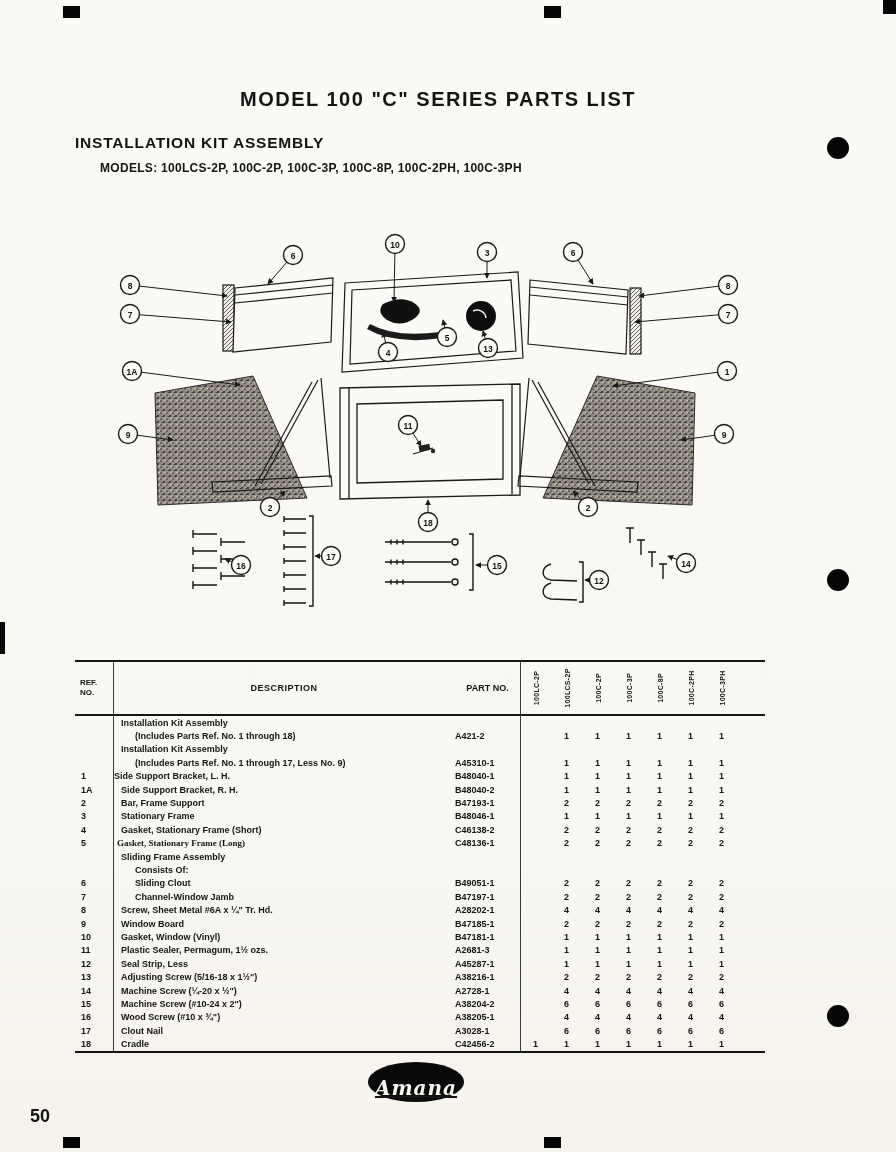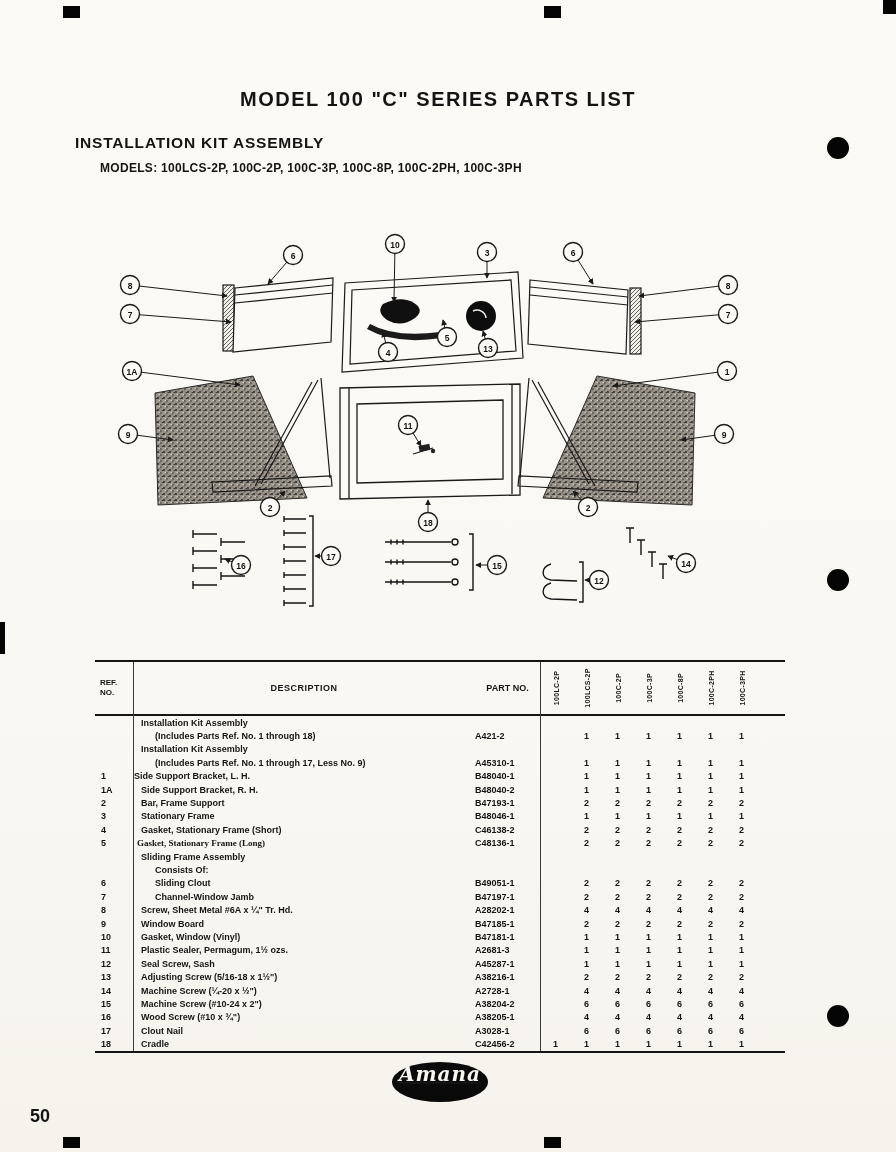--- a/index.html
+++ b/index.html
@@ -24,21 +24,21 @@
   .models-line {
     position:absolute; top:161px; left:100px;
     font-size:12px; font-weight:700; letter-spacing:0.3px;
   }
 
   .diagram { position:absolute; left:85px; top:228px; width:680px; height:400px; }
   .diagram svg { display:block; }
 
   .parts-table {
     position:absolute; left:75px; top:660px; width:690px;
-    border-top:2px solid #151515; border-bottom:2px solid #151515;margin-left:20px;
+    border-top:2px solid #151515; border-bottom:2px solid #151515;
   }
   .t-head {
     display:flex; height:54px; border-bottom:2.5px solid #151515; align-items:center;
     position:relative;
   }
   .hc-ref { width:38px; font-size:8px; font-weight:700; line-height:1.25; padding-left:5px; align-self:center; }
   .hc-desc { width:342px; text-align:center; font-size:9px; font-weight:700; letter-spacing:0.5px; }
   .hc-part { width:65px; text-align:center; font-size:9px; font-weight:700; }
   .model-cols { display:flex; height:54px; }
   .model-col { position:relative; width:31px; height:54px; }
@@ -49,23 +49,23 @@
   }
   .t-body { position:relative; }
   .t-row { display:flex; height:13.4px; align-items:center; font-size:9px; font-weight:700; }
   .c-ref  { width:38px; padding-left:6px; }
   .c-desc { width:342px; white-space:nowrap; overflow:hidden; }
   .c-part { width:65px; }
   .c-qty  { width:31px; text-align:center; }
   .vrule { position:absolute; top:0; width:1px; background:#3a3a3a; }
 
   .amana-logo {
-    position:absolute; left:392px; top:1062px; width:96px; height:40px;
+    position:absolute; left:368px; top:1062px; width:96px; height:40px;
     background:#0a0a0a; border-radius:50%;
-    display:flex; align-items:flex-start; justify-content:center;text-decoration:underline;
+    display:flex; align-items:flex-end; justify-content:center;text-decoration:underline;
   }
   .amana-logo span {
     color:#f7f5ef; font-family:"DejaVu Serif", serif; font-style:italic;
     font-size:20px; font-weight:700; letter-spacing:1px; padding-bottom:2px;
   }
   .page-number { position:absolute; left:30px; top:1106px; font-size:18px; font-weight:700; }
 </style>
 </head>
 <body>
 
@@ -564,21 +564,21 @@
           <div class="c-qty"></div>
           <div class="c-qty">1</div>
           <div class="c-qty">1</div>
           <div class="c-qty">1</div>
           <div class="c-qty">1</div>
           <div class="c-qty">1</div>
           <div class="c-qty">1</div>
         </div>
         <div class="t-row">
           <div class="c-ref">12</div>
-          <div class="c-desc" style="padding-left: 8px;">Seal Screw, Sash</div>
+          <div class="c-desc" style="padding-left: 8px;">Seal Strip, Less</div>
           <div class="c-part">A45287-1</div>
           <div class="c-qty"></div>
           <div class="c-qty">1</div>
           <div class="c-qty">1</div>
           <div class="c-qty">1</div>
           <div class="c-qty">1</div>
           <div class="c-qty">1</div>
           <div class="c-qty">1</div>
         </div>
         <div class="t-row">

